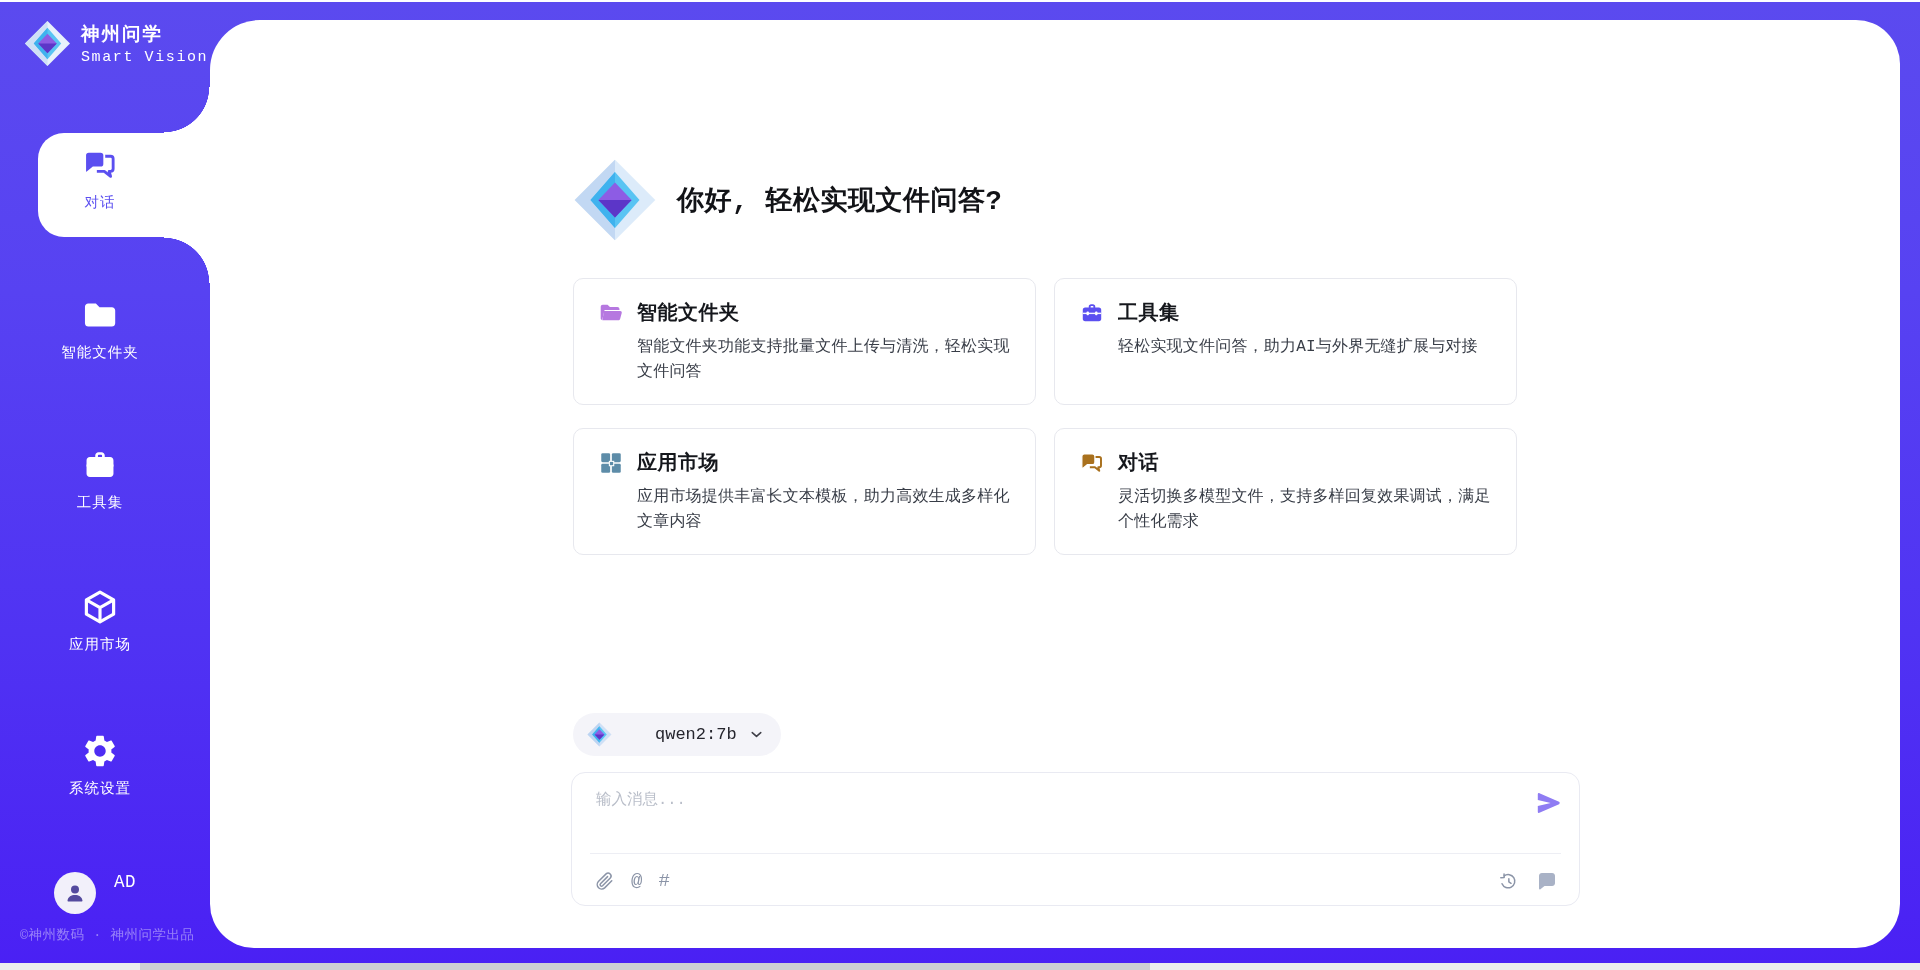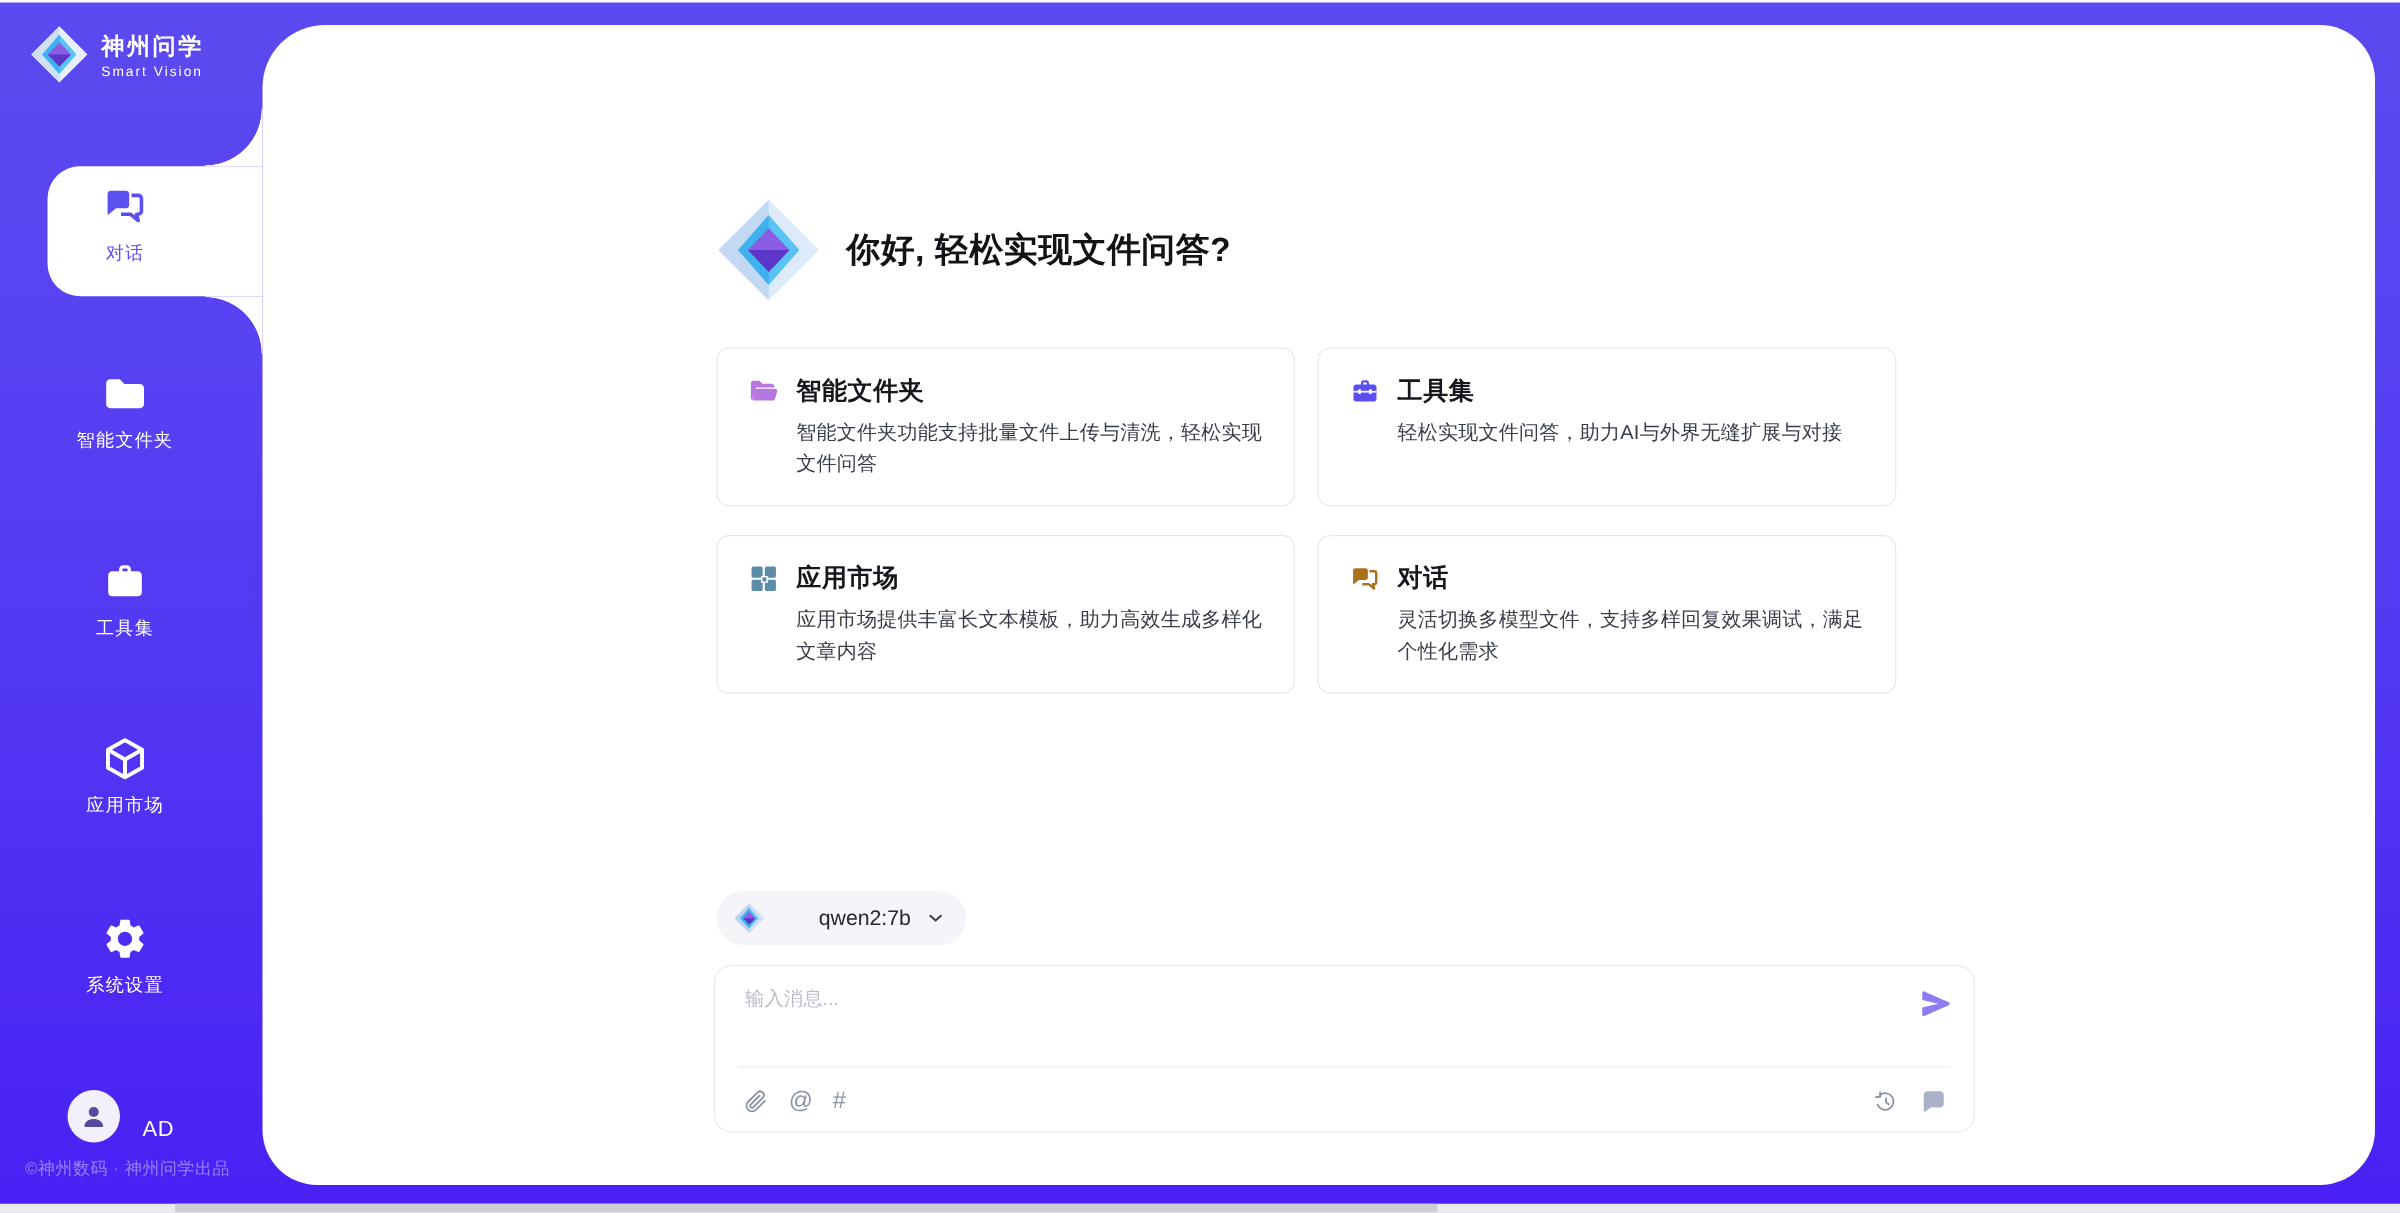--- a/index.html
+++ b/index.html
@@ -1,43 +1,43 @@
 <!DOCTYPE html>
 <html><head>
 <meta charset="utf-8">
 <style>
   html,body{margin:0;padding:0;background:#fff;}
   .screen{position:relative;width:1920px;height:970px;overflow:hidden;
-          font-family:Liberation Sans, sans-serif;background:#fff;}
+          font-family:Liberation Mono, monospace;background:#fff;}
   .bg{position:absolute;left:0;right:0;top:2px;bottom:0;
       background:linear-gradient(180deg,#5B4AEF 0%,#5742F2 30%,#5033F3 65%,#4A20F4 100%);}
   
   .main-card{position:absolute;left:210px;top:20px;width:1690px;height:928px;
              background:#fff;border-radius:50px 44px 44px 44px;}
   
   .active-tab{position:absolute;left:38px;top:133px;width:172px;height:104px;
               background:#fff;border-radius:26px 0 0 26px;}
   .scoop{position:absolute;width:46px;height:46px;left:164px;}
   .scoop.top{top:87px;background:radial-gradient(circle 46px at left top,rgba(0,0,0,0) 45px,#fff 45.5px);}
   .scoop.bottom{top:237px;background:radial-gradient(circle 46px at left bottom,rgba(0,0,0,0) 45px,#fff 45.5px);}
   
   .brand{position:absolute;left:24px;top:20px;display:flex;align-items:center;gap:10px;color:#fff;}
   .brand svg{width:47px;height:47px;}
   .brand-name{font-size:18.5px;font-weight:bold;letter-spacing:2px;}
-  .brand-sub{font-size:11px;letter-spacing:1.6px;margin-top:3px;}
+  .brand-sub{font-size:15px;letter-spacing:1.6px;margin-top:3px;}
   .nav-item{position:absolute;left:0;width:200px;display:flex;flex-direction:column;
             align-items:center;gap:9px;color:#fff;cursor:pointer;z-index:5;}
   .nav-item svg{width:38px;height:38px;}
   .nav-label{font-size:14.5px;letter-spacing:1px;}
   .nav-chat{top:146px;}
   .nav-folder{top:296px;}
   .nav-tools{top:446px;}
   .nav-apps{top:588px;}
   .nav-settings{top:732px;}
-  .user-row{position:absolute;left:54px;top:872px;display:flex;align-items:flex-end;gap:18px;cursor:pointer;z-index:5;}
+  .user-row{position:absolute;left:54px;top:872px;display:flex;align-items:flex-start;gap:18px;cursor:pointer;z-index:5;}
   .avatar{width:42px;height:42px;border-radius:50%;background:#f2f0fa;display:flex;
           align-items:center;justify-content:center;}
   .avatar svg{width:24px;height:24px;color:#544a9e;}
   .user-name{color:#fff;font-size:17.5px;letter-spacing:.5px;}
   .copyright{position:absolute;left:20px;top:926px;color:rgba(255,255,255,.42);
              font-size:13.5px;letter-spacing:.5px;z-index:5;}
   
   .greeting{position:absolute;left:573px;top:158px;display:flex;align-items:center;gap:20px;z-index:3;}
   .greeting svg{width:84px;height:84px;}
   .greeting-title{font-size:27px;font-weight:bold;color:#121317;letter-spacing:.5px;}

